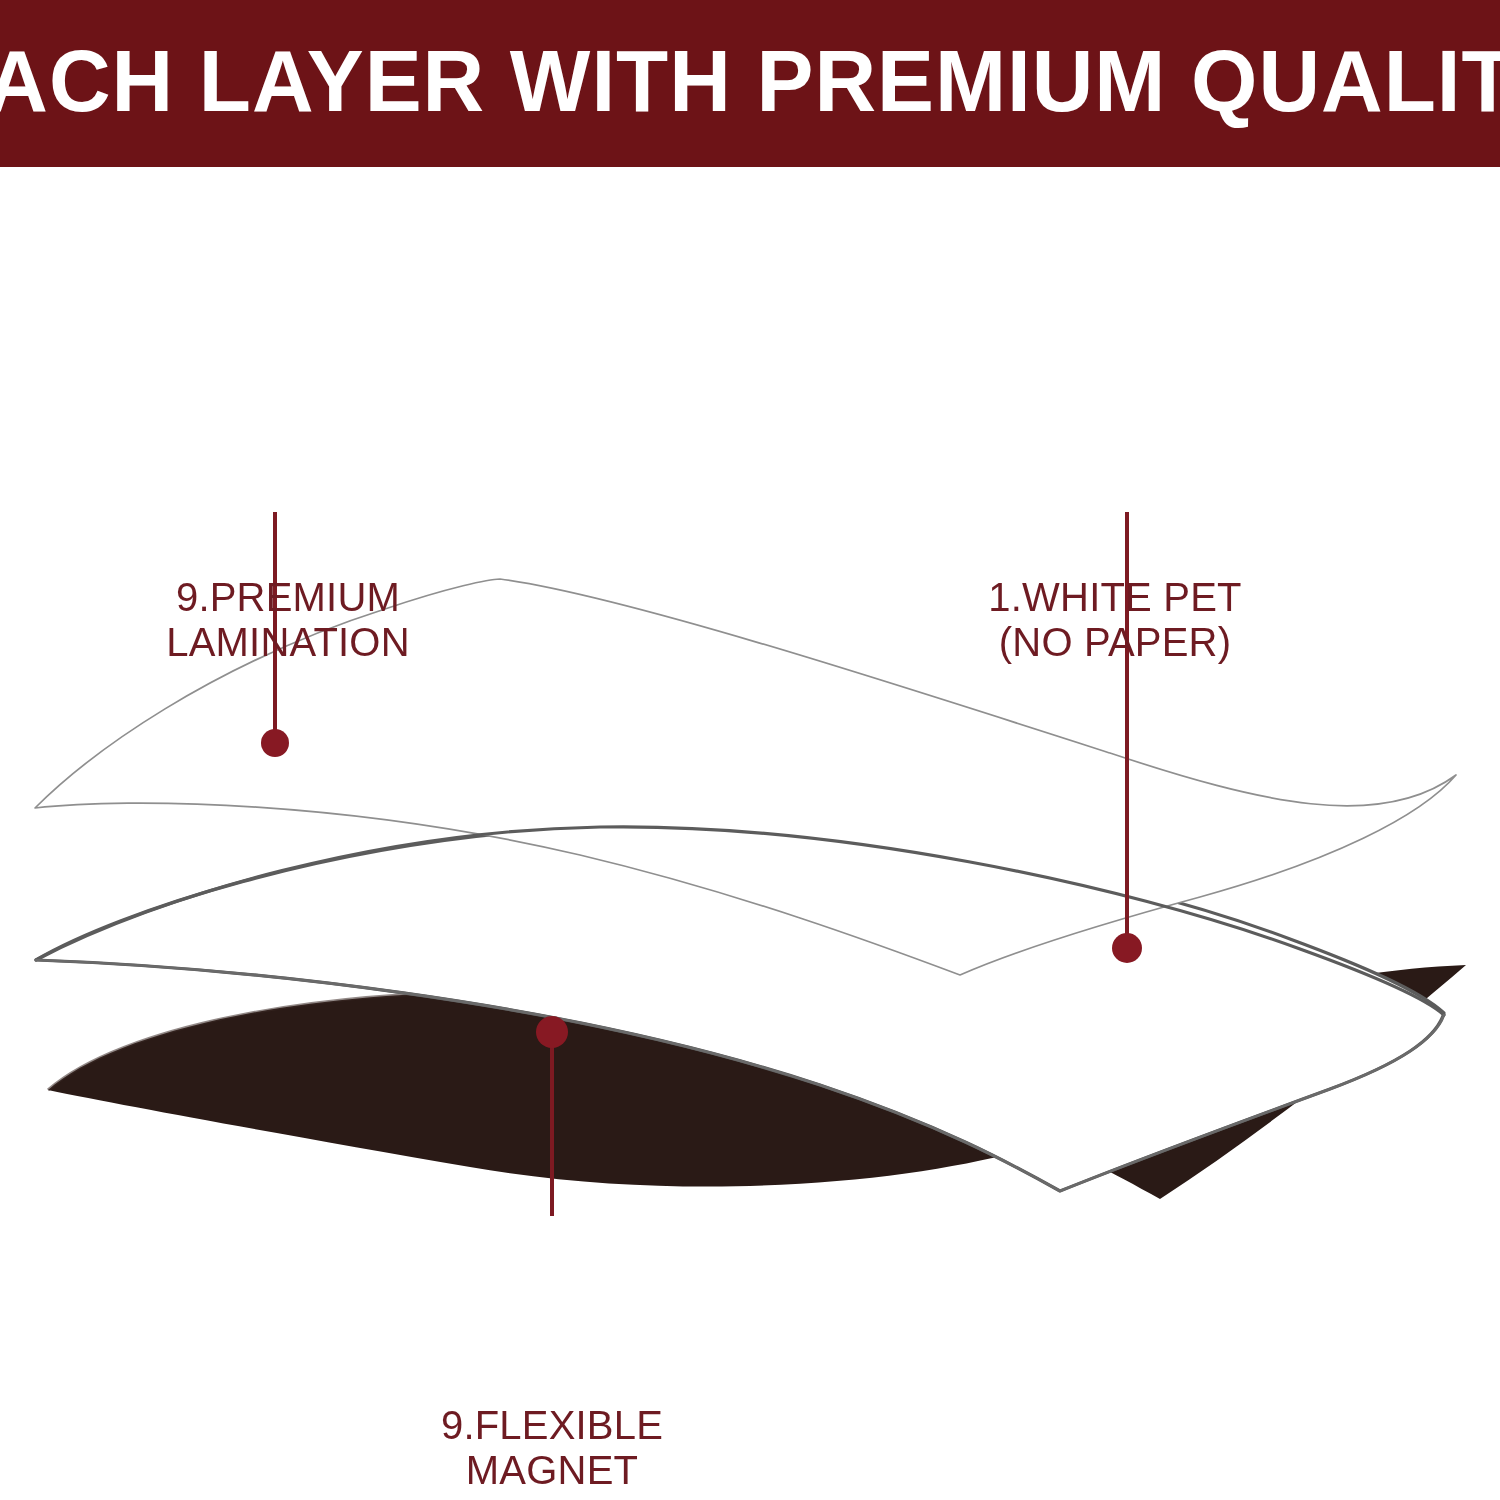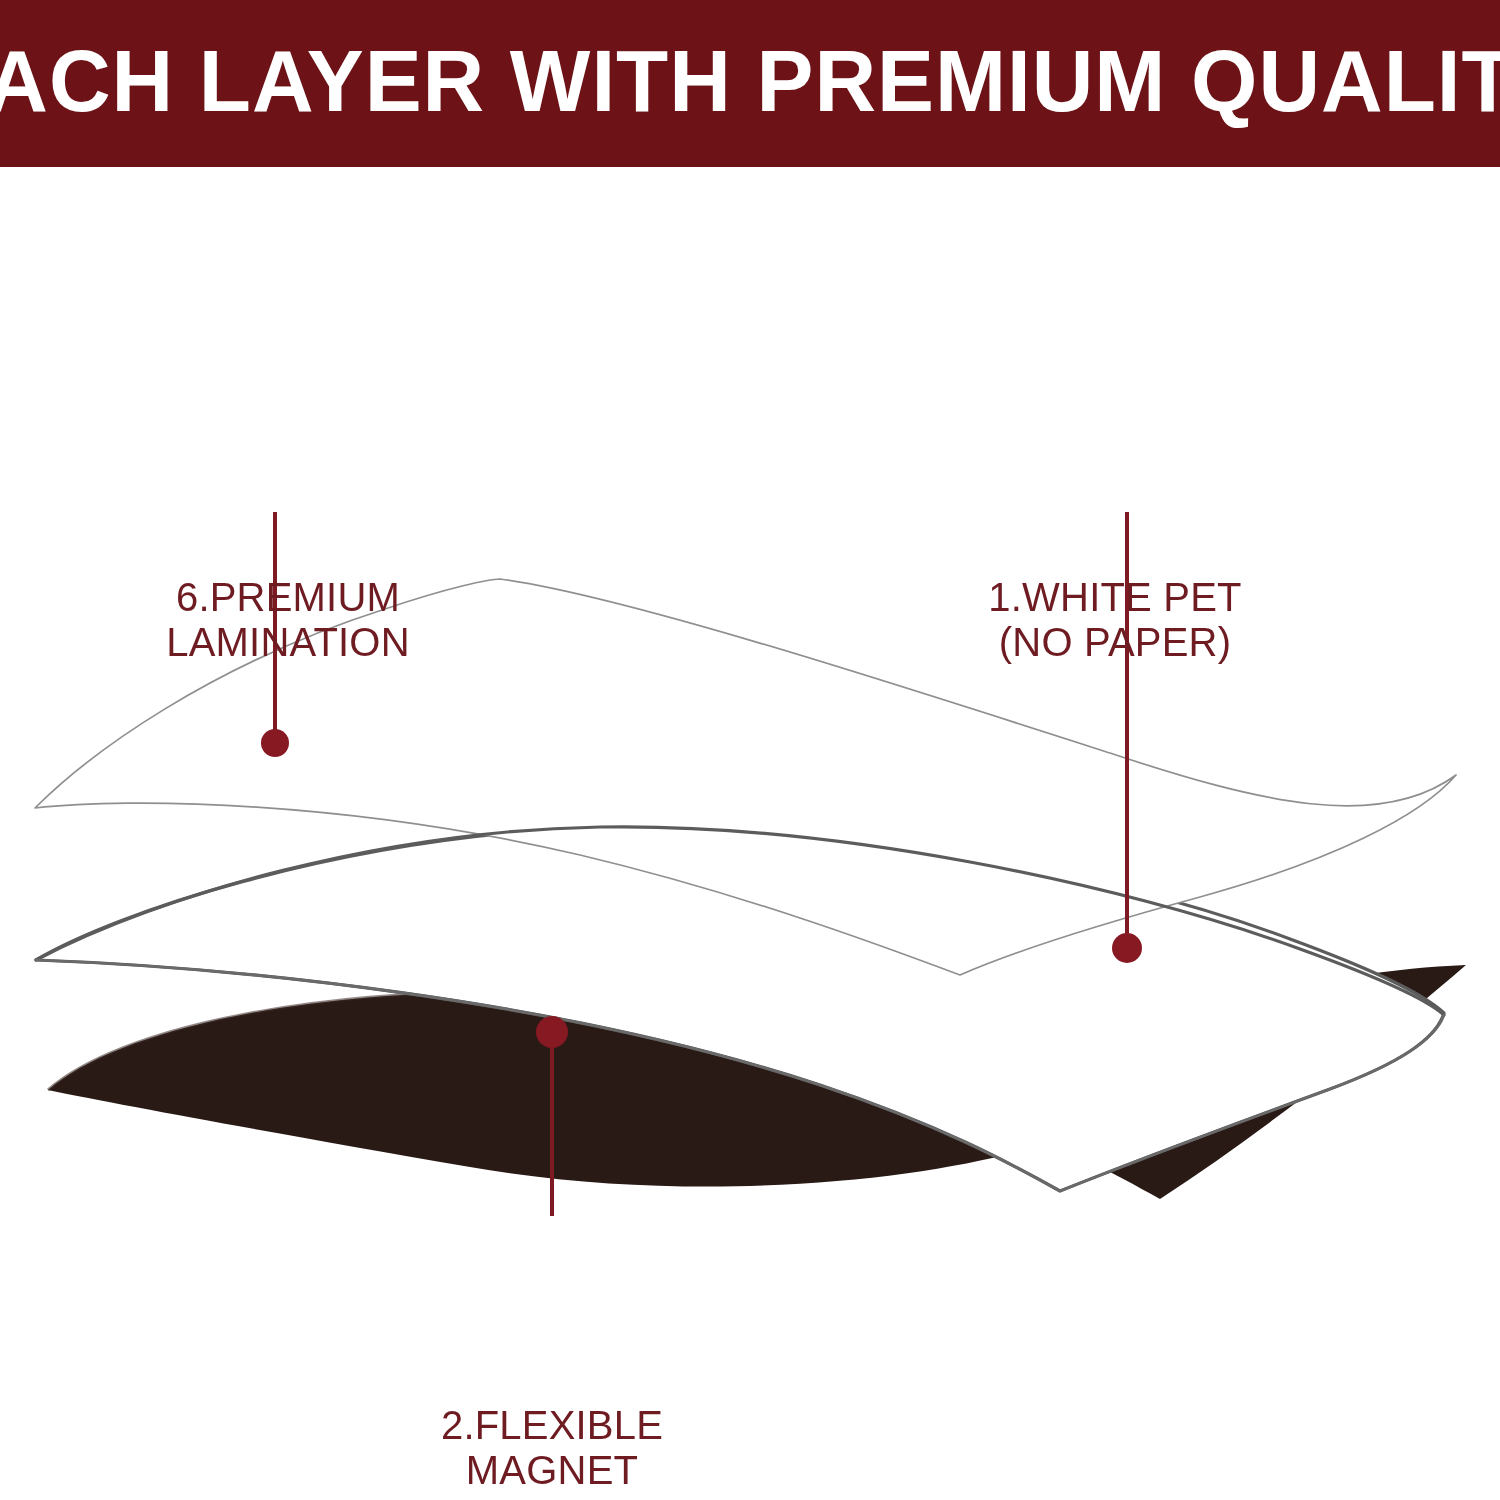--- a/index.html
+++ b/index.html
@@ -137,23 +137,23 @@
       <line x1="275" y1="345" x2="275" y2="576" stroke="#7d1a22" stroke-width="4"></line>
       <circle cx="275" cy="576" r="14" fill="#871923"></circle>
 
       <line x1="1127" y1="345" x2="1127" y2="781" stroke="#7d1a22" stroke-width="4"></line>
       <circle cx="1127" cy="781" r="15" fill="#871923"></circle>
 
       <line x1="552" y1="865" x2="552" y2="1049" stroke="#7d1a22" stroke-width="4"></line>
       <circle cx="552" cy="865" r="16" fill="#871923"></circle>
     </svg>
 
-    <div class="callout-label" id="label-lamination">6.PREMIUM
+    <div class="callout-label" id="label-lamination">9.PREMIUM
 LAMINATION</div>
 
     <div class="callout-label" id="label-whitepet">1.WHITE PET
 (NO PAPER)</div>
 
-    <div class="callout-label" id="label-magnet">2.FLEXIBLE
+    <div class="callout-label" id="label-magnet">9.FLEXIBLE
 MAGNET</div>
 
   </div>
 </div>
 
 </body></html>

